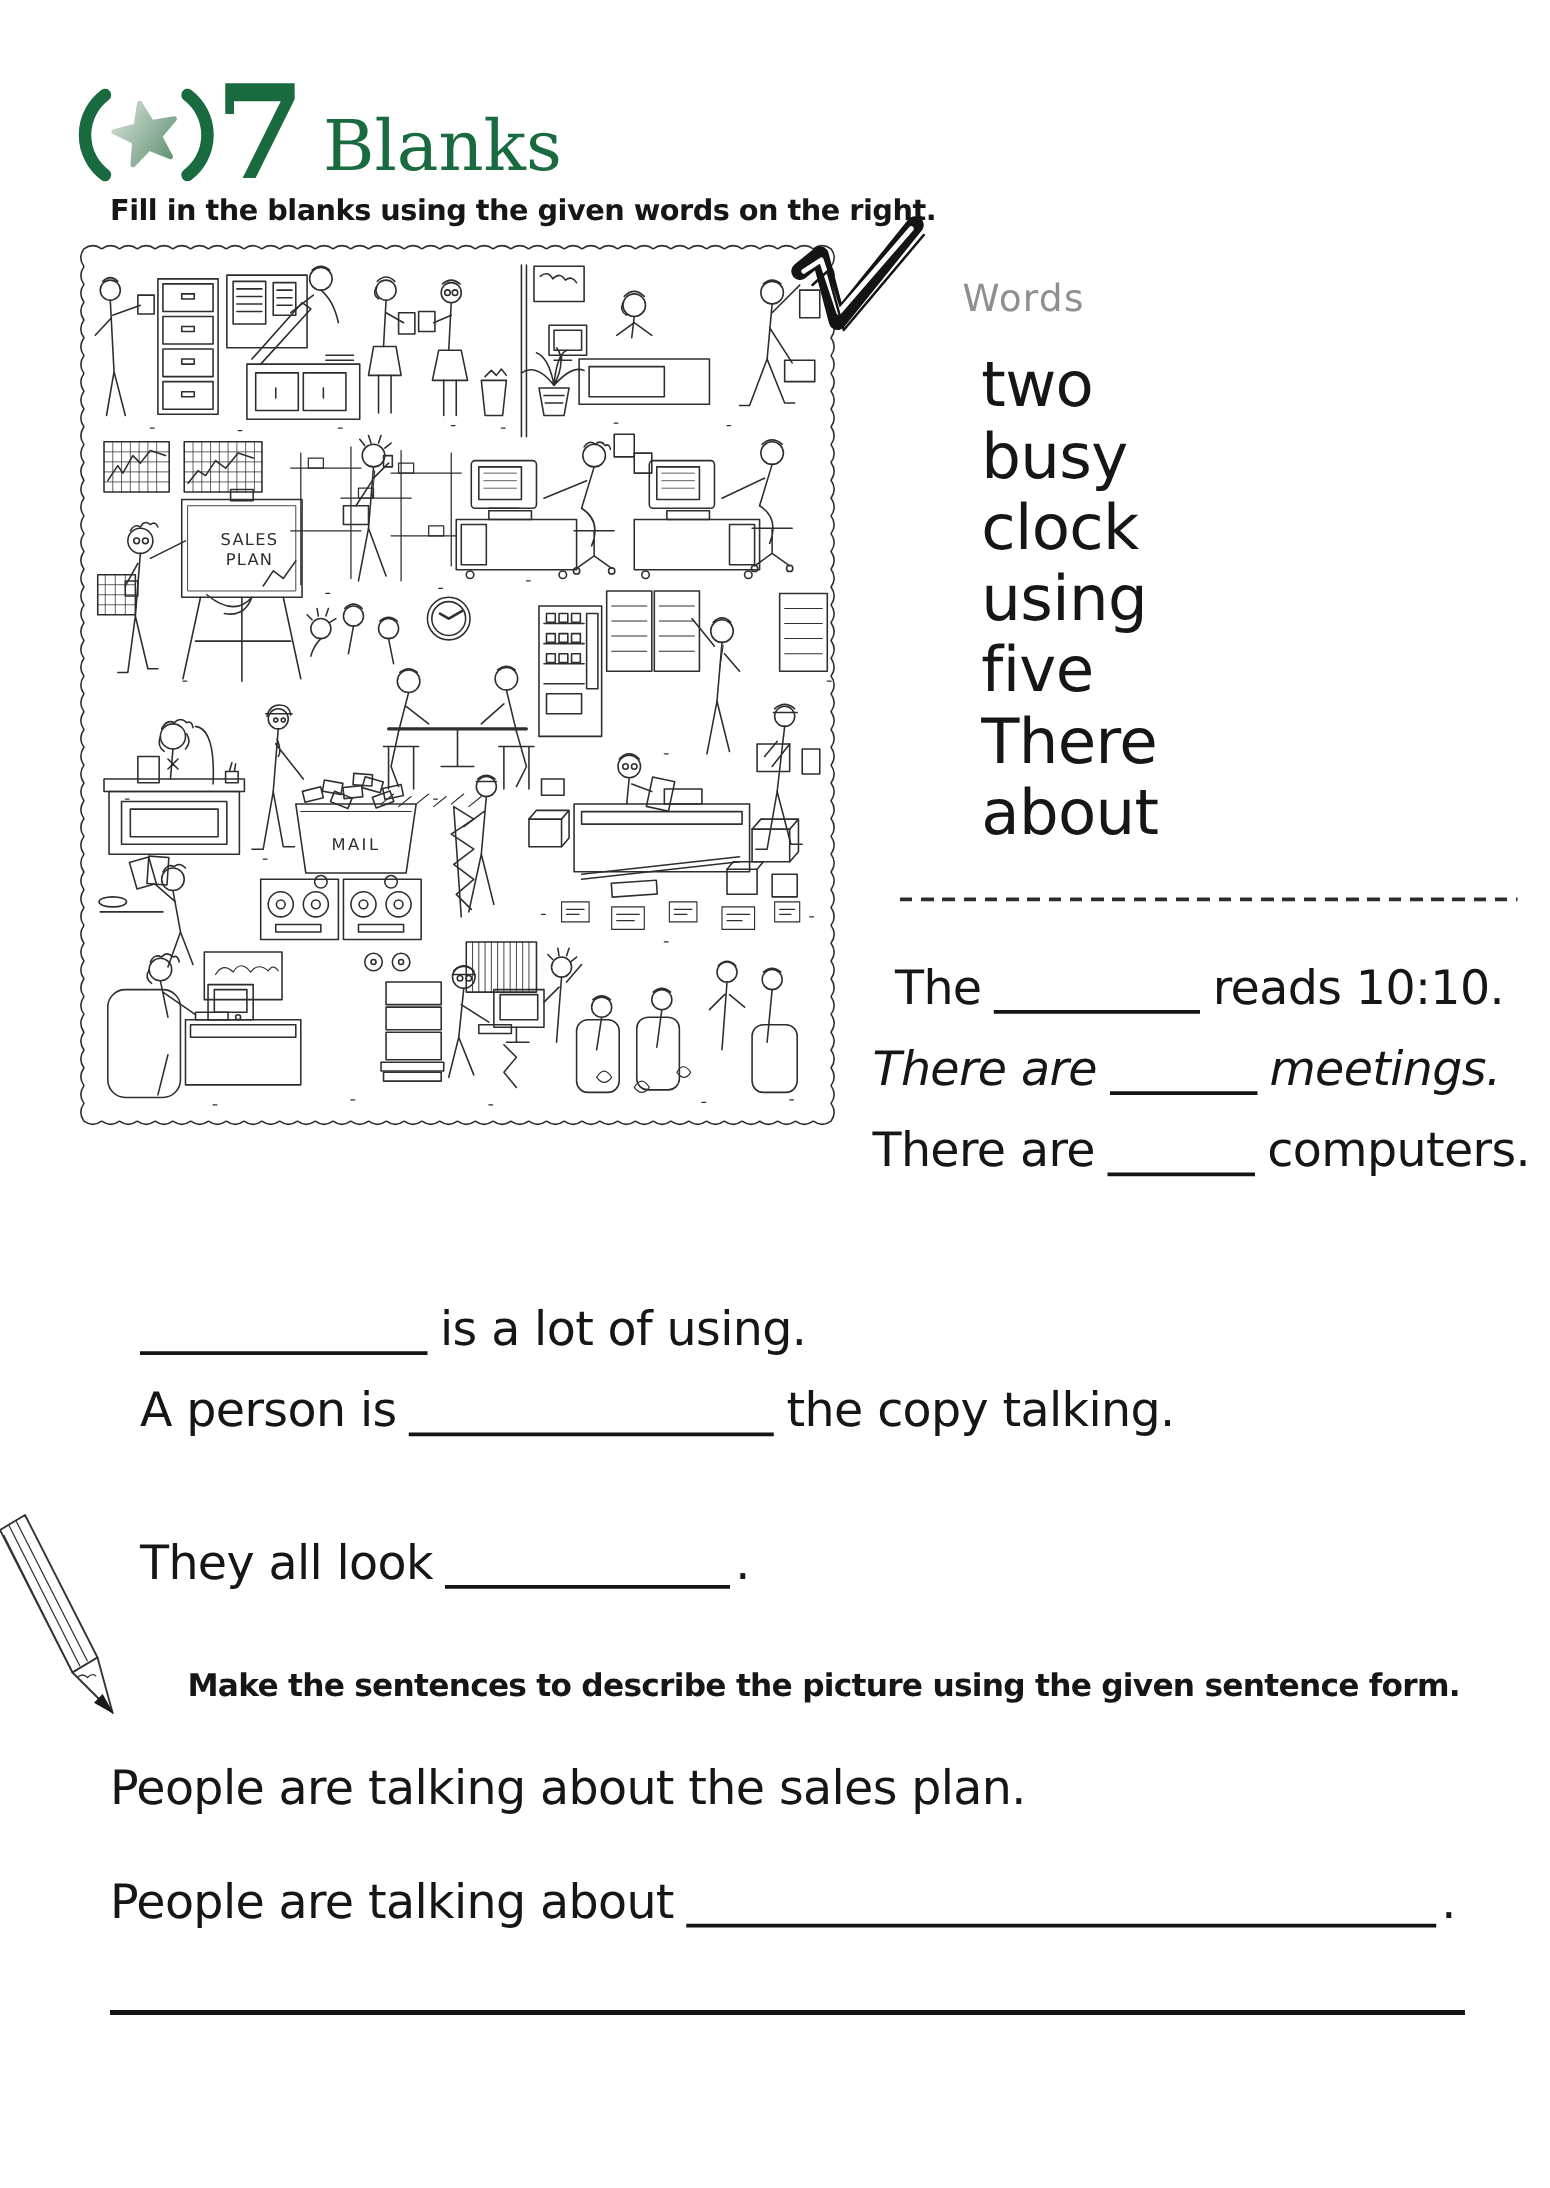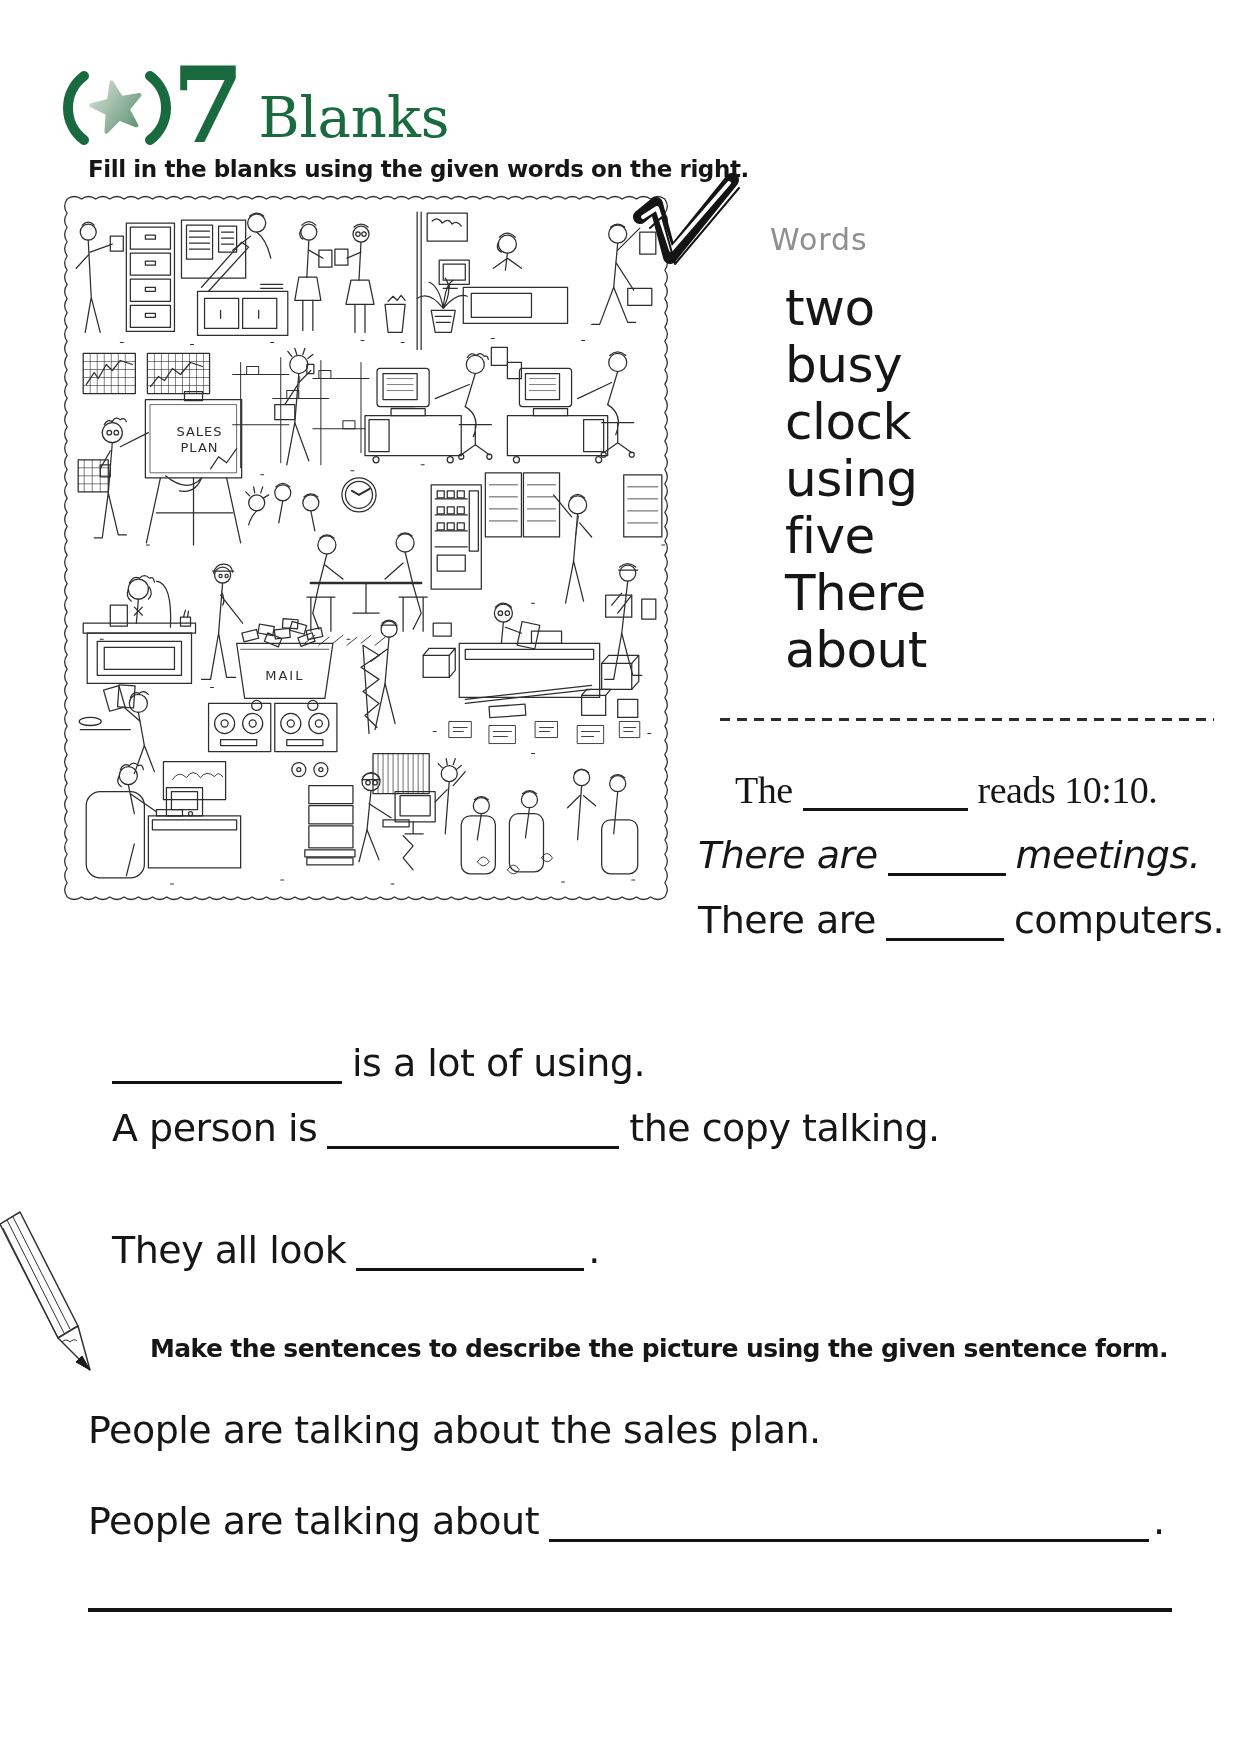--- a/index.html
+++ b/index.html
@@ -465,21 +465,21 @@
     <div>busy</div>
     <div>clock</div>
     <div>using</div>
     <div>five</div>
     <div>There</div>
     <div>about</div>
   </div>
 
   <div class="abs dash" style="left:720px;top:718px;width:494px;"></div>
 
-  <div class="abs sent" style="left:735px;top:768px;font-family:Liberation Serif, serif;">
+  <div class="abs sent" style="left:716px;top:768px;">
     <span>The</span><span class="blank" style="width:165px;"></span><span>reads 10:10.</span>
   </div>
   <div class="abs sent" style="left:698px;top:833px;font-style:italic;">
     <span>There are</span><span class="blank" style="width:118px;"></span><span>meetings.</span>
   </div>
   <div class="abs sent" style="left:698px;top:898px;">
     <span>There are</span><span class="blank" style="width:118px;"></span><span>computers.</span>
   </div>
 
   <div class="abs sent" style="left:112px;top:1041px;">

